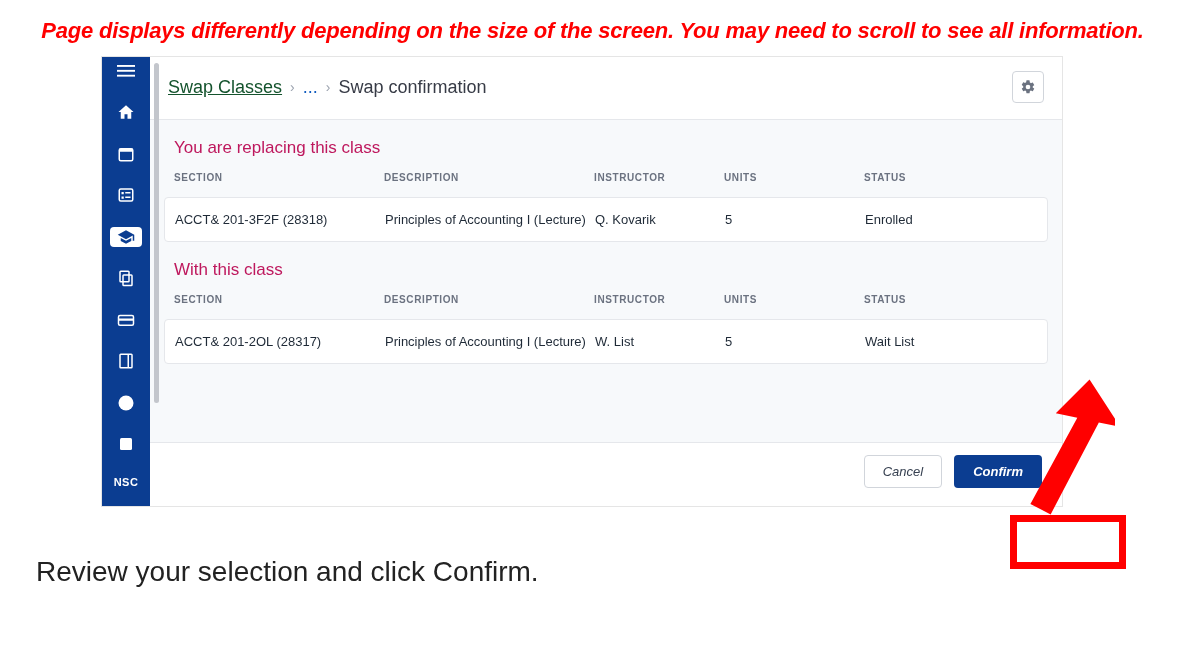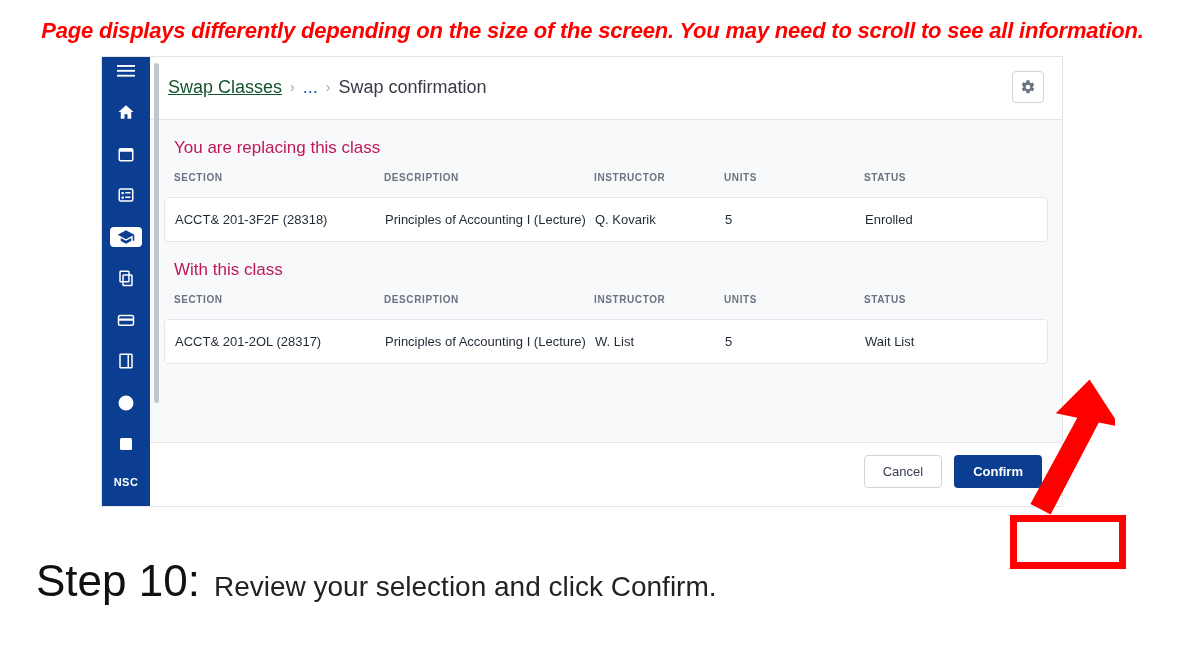--- a/index.html
+++ b/index.html
@@ -166,20 +166,21 @@
       justify-content: flex-end;
       gap: 12px;
       background: #ffffff;
     }
     .btn {
       padding: 8px 18px;
       font-size: 13px;
       border-radius: 4px;
       cursor: pointer;
       border: 1px solid transparent;
+      font-style: italic;
     }
     .btn-cancel {
       background: #ffffff;
       border: 1px solid #d1d5db;
       color: #374151;
     }
     .btn-confirm {
       background: #0b3d91;
       color: #ffffff;
       font-weight: 600;
@@ -359,17 +360,16 @@
     </div>
   </div>
 </div>
 
 <svg class="red-arrow" width="100" height="160">
   <polygon points="60,0 100,40 78,40 50,140 28,134 56,40 34,40" fill="#ff0000" transform="rotate(12 60 70)"></polygon>
 </svg>
 <div class="red-highlight"></div>
 
 <div class="step-line">
-  <span class="step-label">Step 10:</span>
   <span class="step-text">
     <span>Review your selection and click </span><span class="confirm-word">Confirm</span><span>.</span>
   </span>
 </div>
 
 </body></html>

